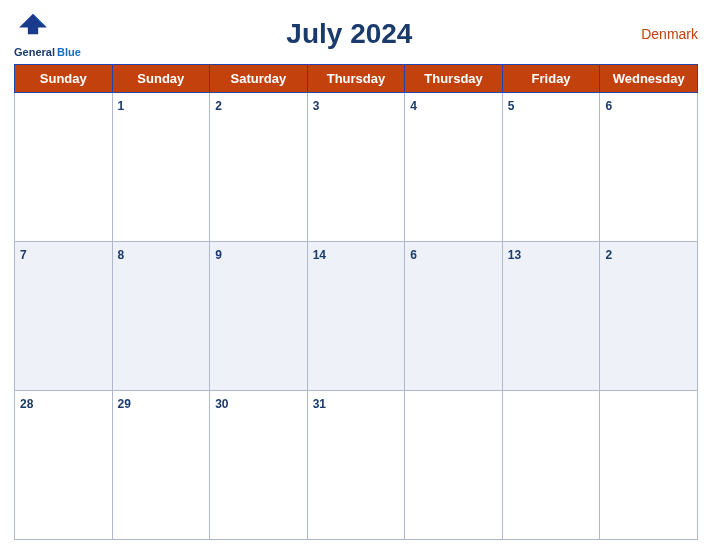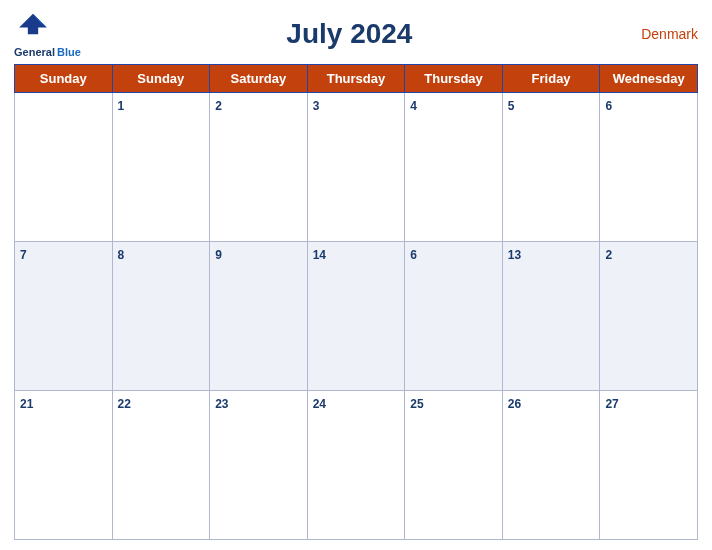--- a/index.html
+++ b/index.html
@@ -148,24 +148,24 @@
         </tr>
         <tr class="row-even">
           <td><span class="day-num">7</span></td>
           <td><span class="day-num">8</span></td>
           <td><span class="day-num">9</span></td>
           <td><span class="day-num">14</span></td>
           <td><span class="day-num">6</span></td>
           <td><span class="day-num">13</span></td>
           <td><span class="day-num">2</span></td>
         </tr>
-        <tr class="row-even">
-          <td><span class="day-num">21</span></td>
-          <td><span class="day-num">22</span></td>
-          <td><span class="day-num">23</span></td>
-          <td><span class="day-num">24</span></td>
-          <td><span class="day-num">25</span></td>
-          <td><span class="day-num">26</span></td>
-          <td><span class="day-num">27</span></td>
+        <tr class="row-odd">
+          <td><span class="day-num">28</span></td>
+          <td><span class="day-num">29</span></td>
+          <td><span class="day-num">30</span></td>
+          <td><span class="day-num">31</span></td>
+          <td class="empty-cell"></td>
+          <td class="empty-cell"></td>
+          <td class="empty-cell"></td>
         </tr>
       </tbody>
   </table>
 </div>
 
 </body></html>

